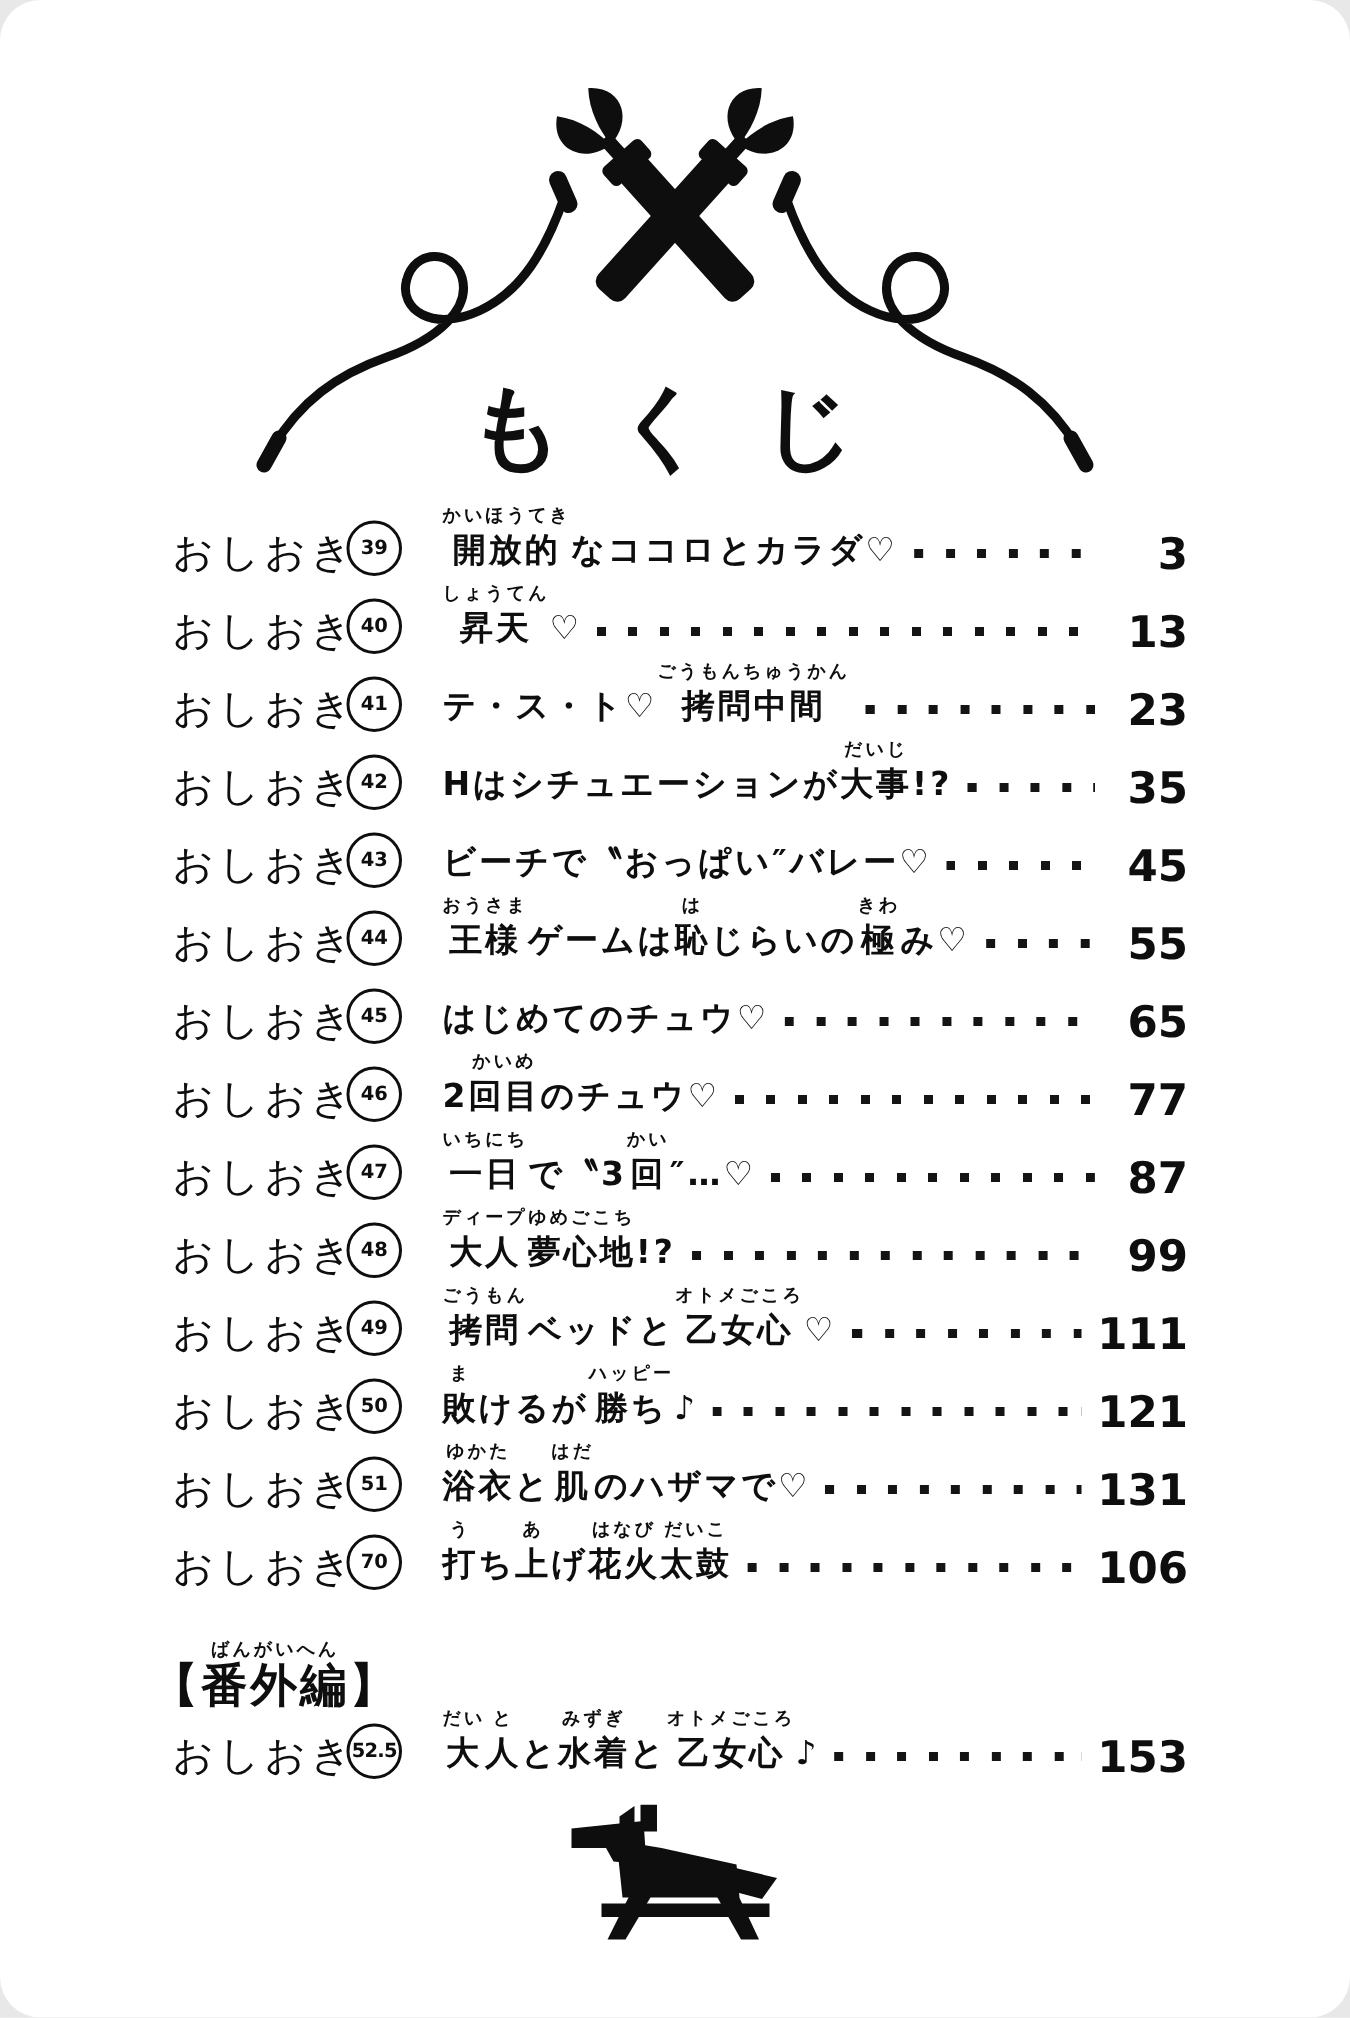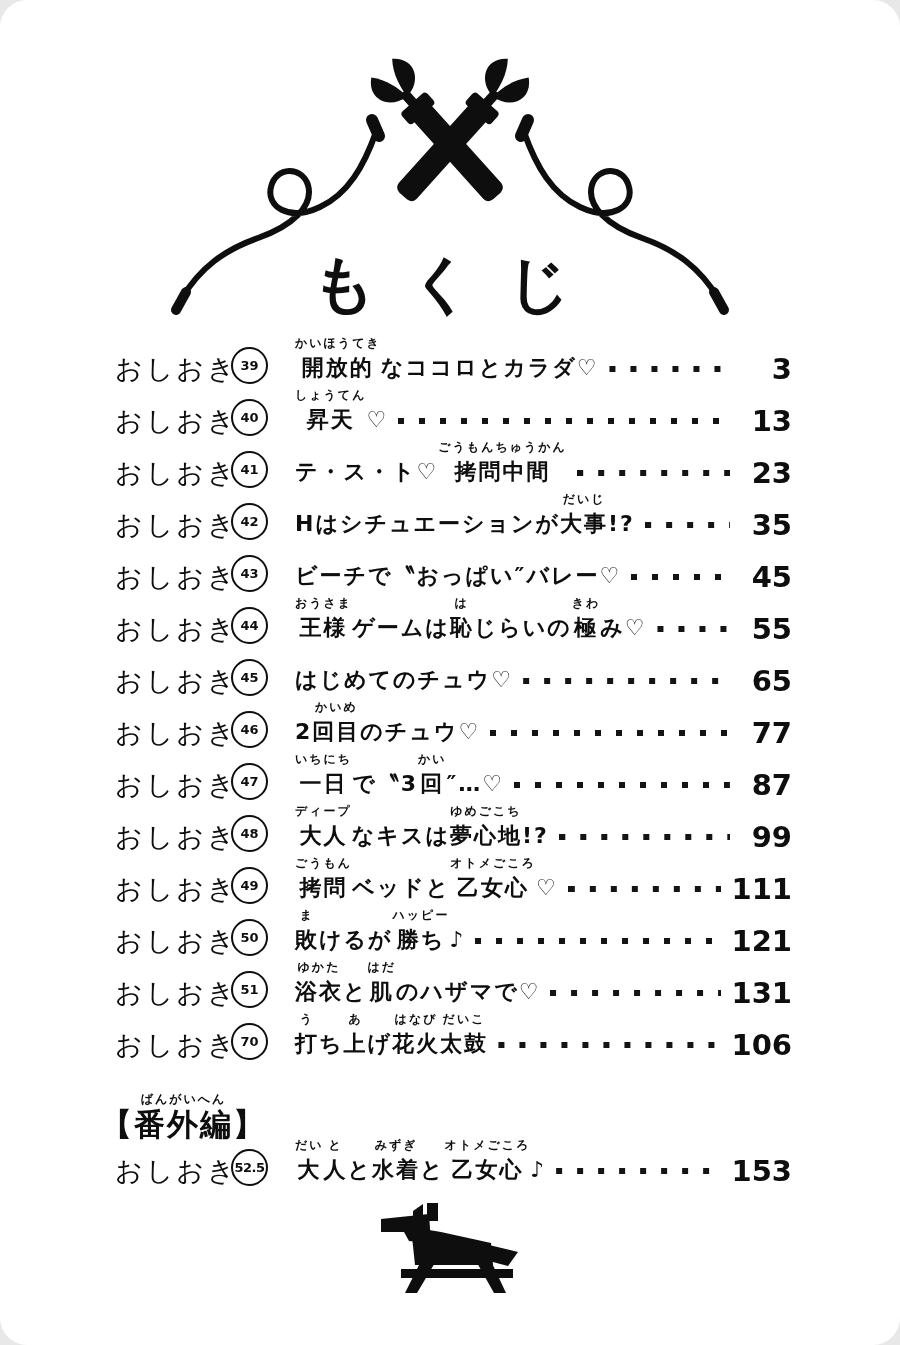--- a/index.html
+++ b/index.html
@@ -276,24 +276,20 @@
     </div>
         <div class="row">
       <span class="oshioki">おしおき</span>
       <span class="num">48</span>
       <span class="title">
             <span class="seg">
               <span class="fu">ディープ</span>
               <span class="base">大人</span>
             </span>
             <span class="seg">
-              <span class="fu"></span>
-              <span class="base">なキスは</span>
-            </span>
-            <span class="seg">
               <span class="fu">ゆめごこち</span>
               <span class="base">夢心地</span>
             </span>
             <span class="seg">
               <span class="fu"></span>
               <span class="base">!?</span>
             </span>
           </span>
       <span class="leader"></span>
       <span class="pagenum">99</span>

